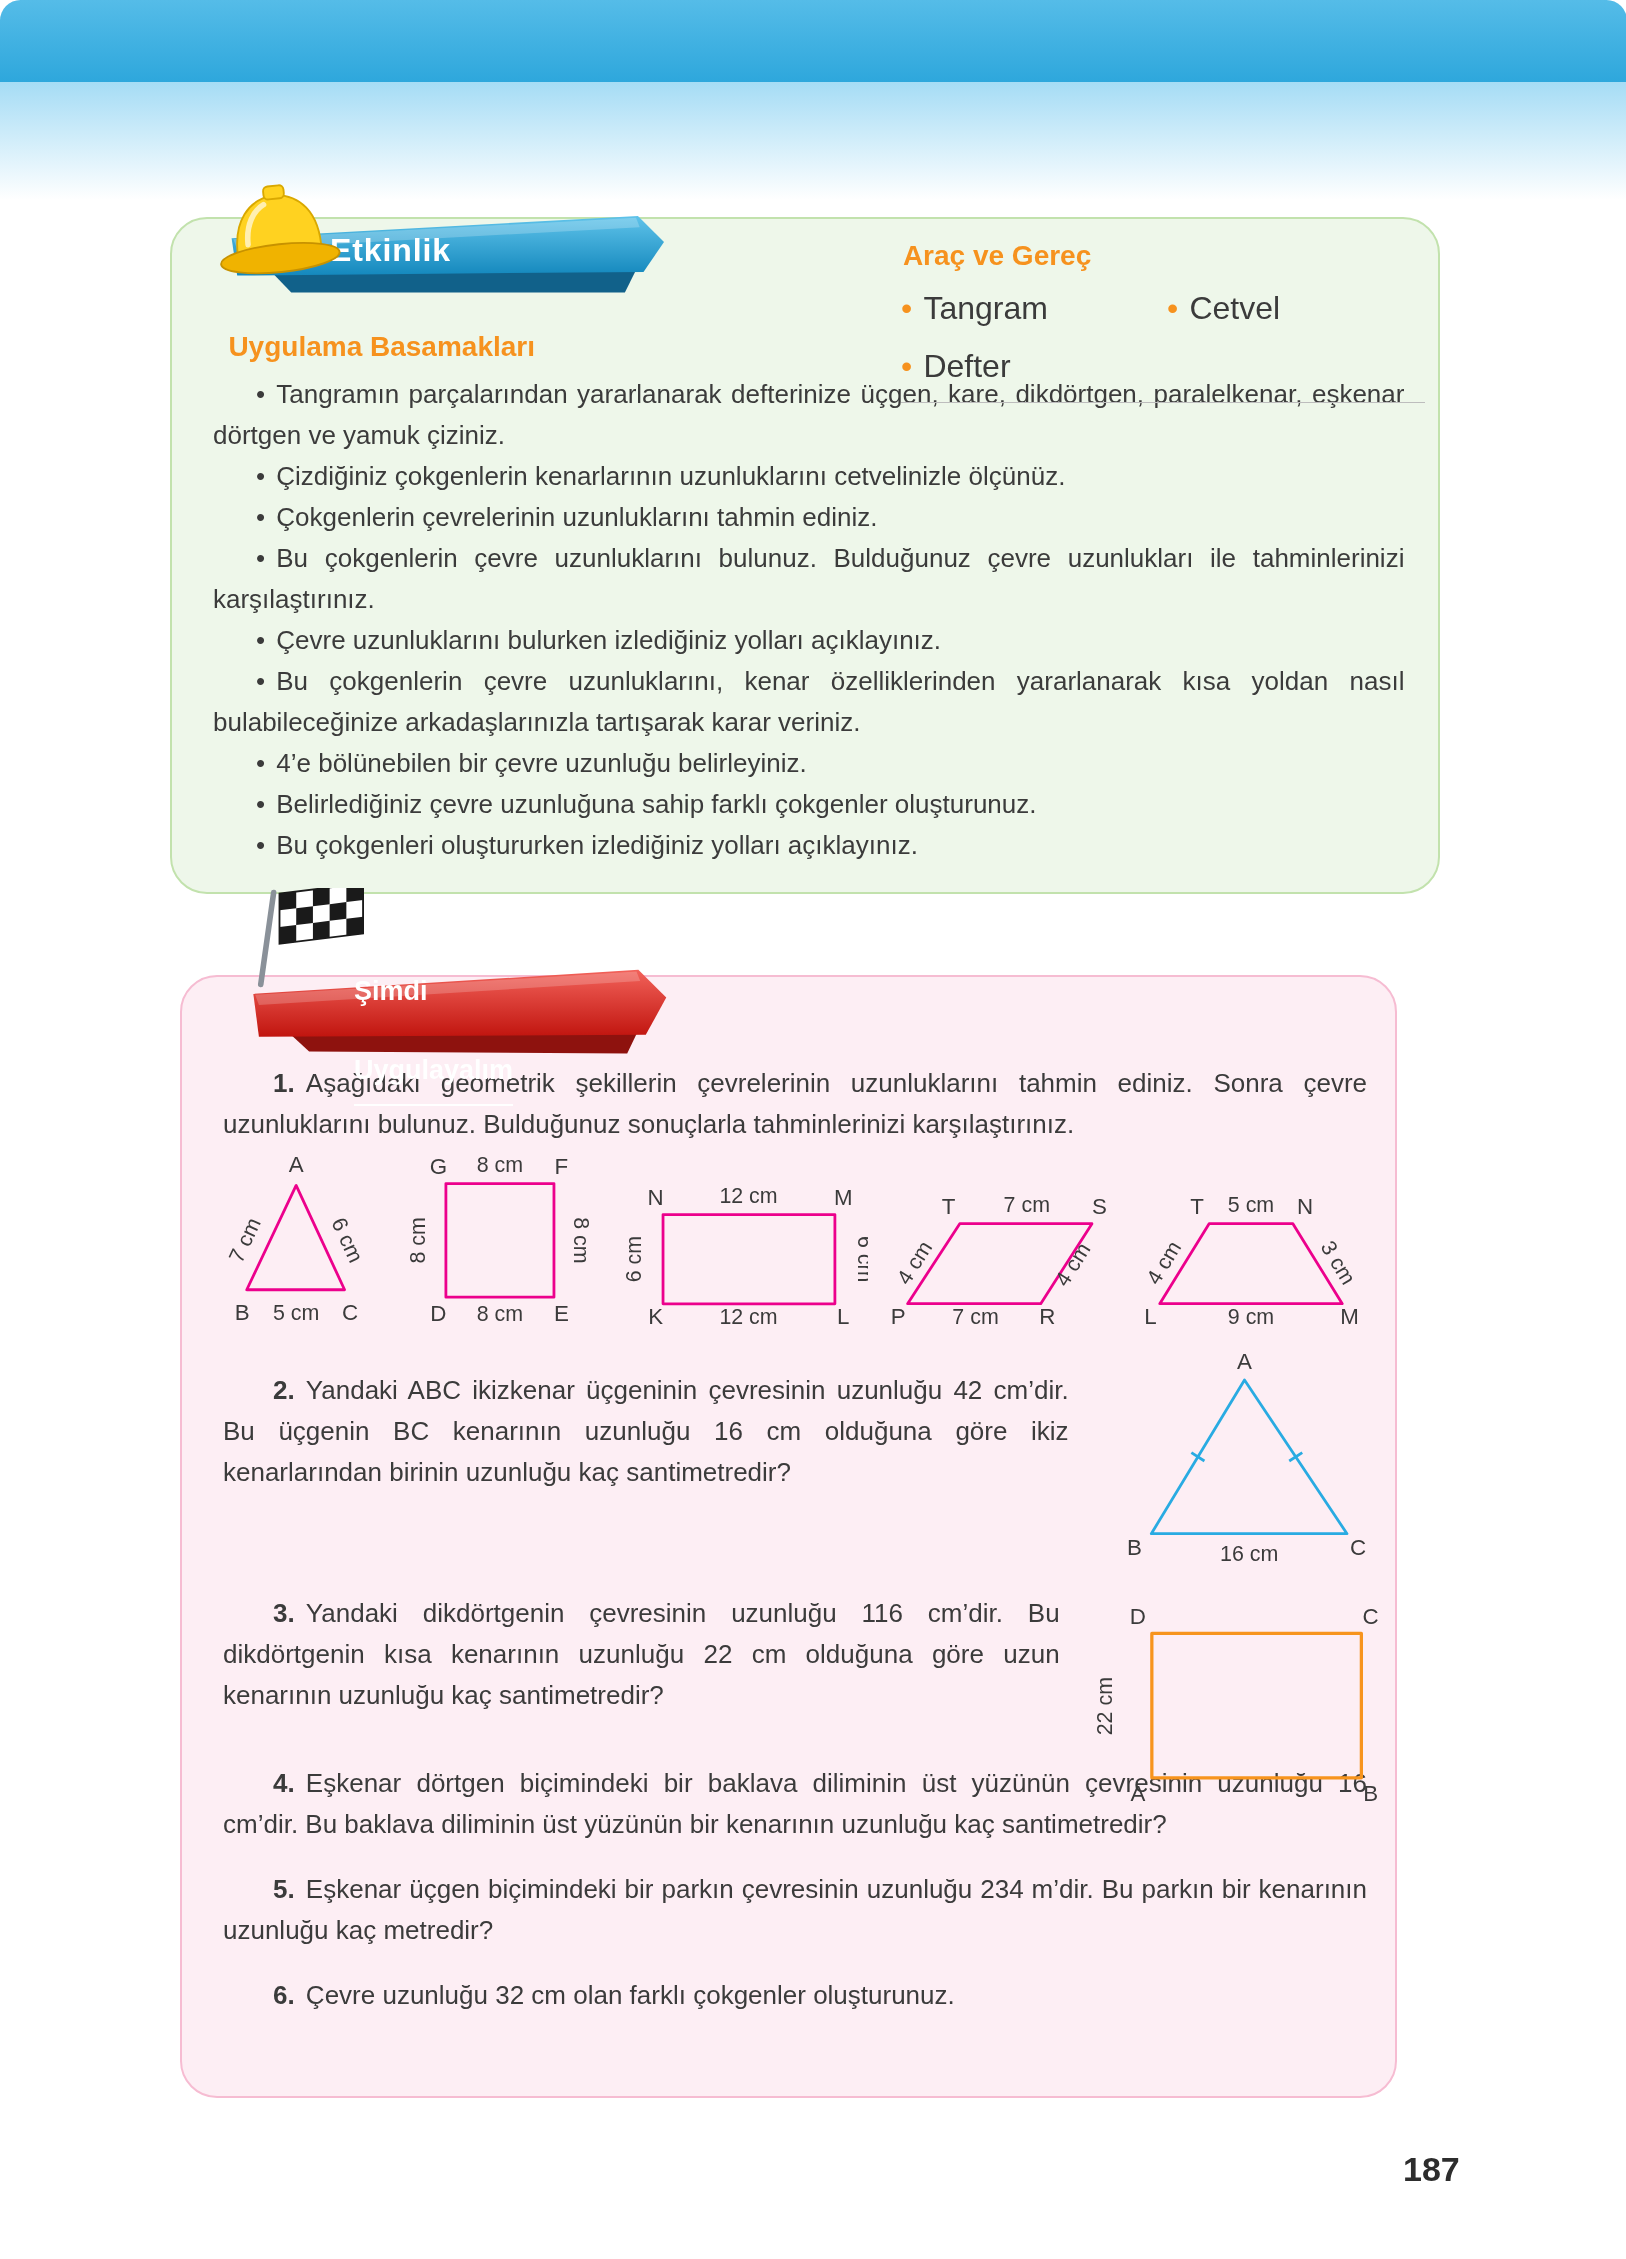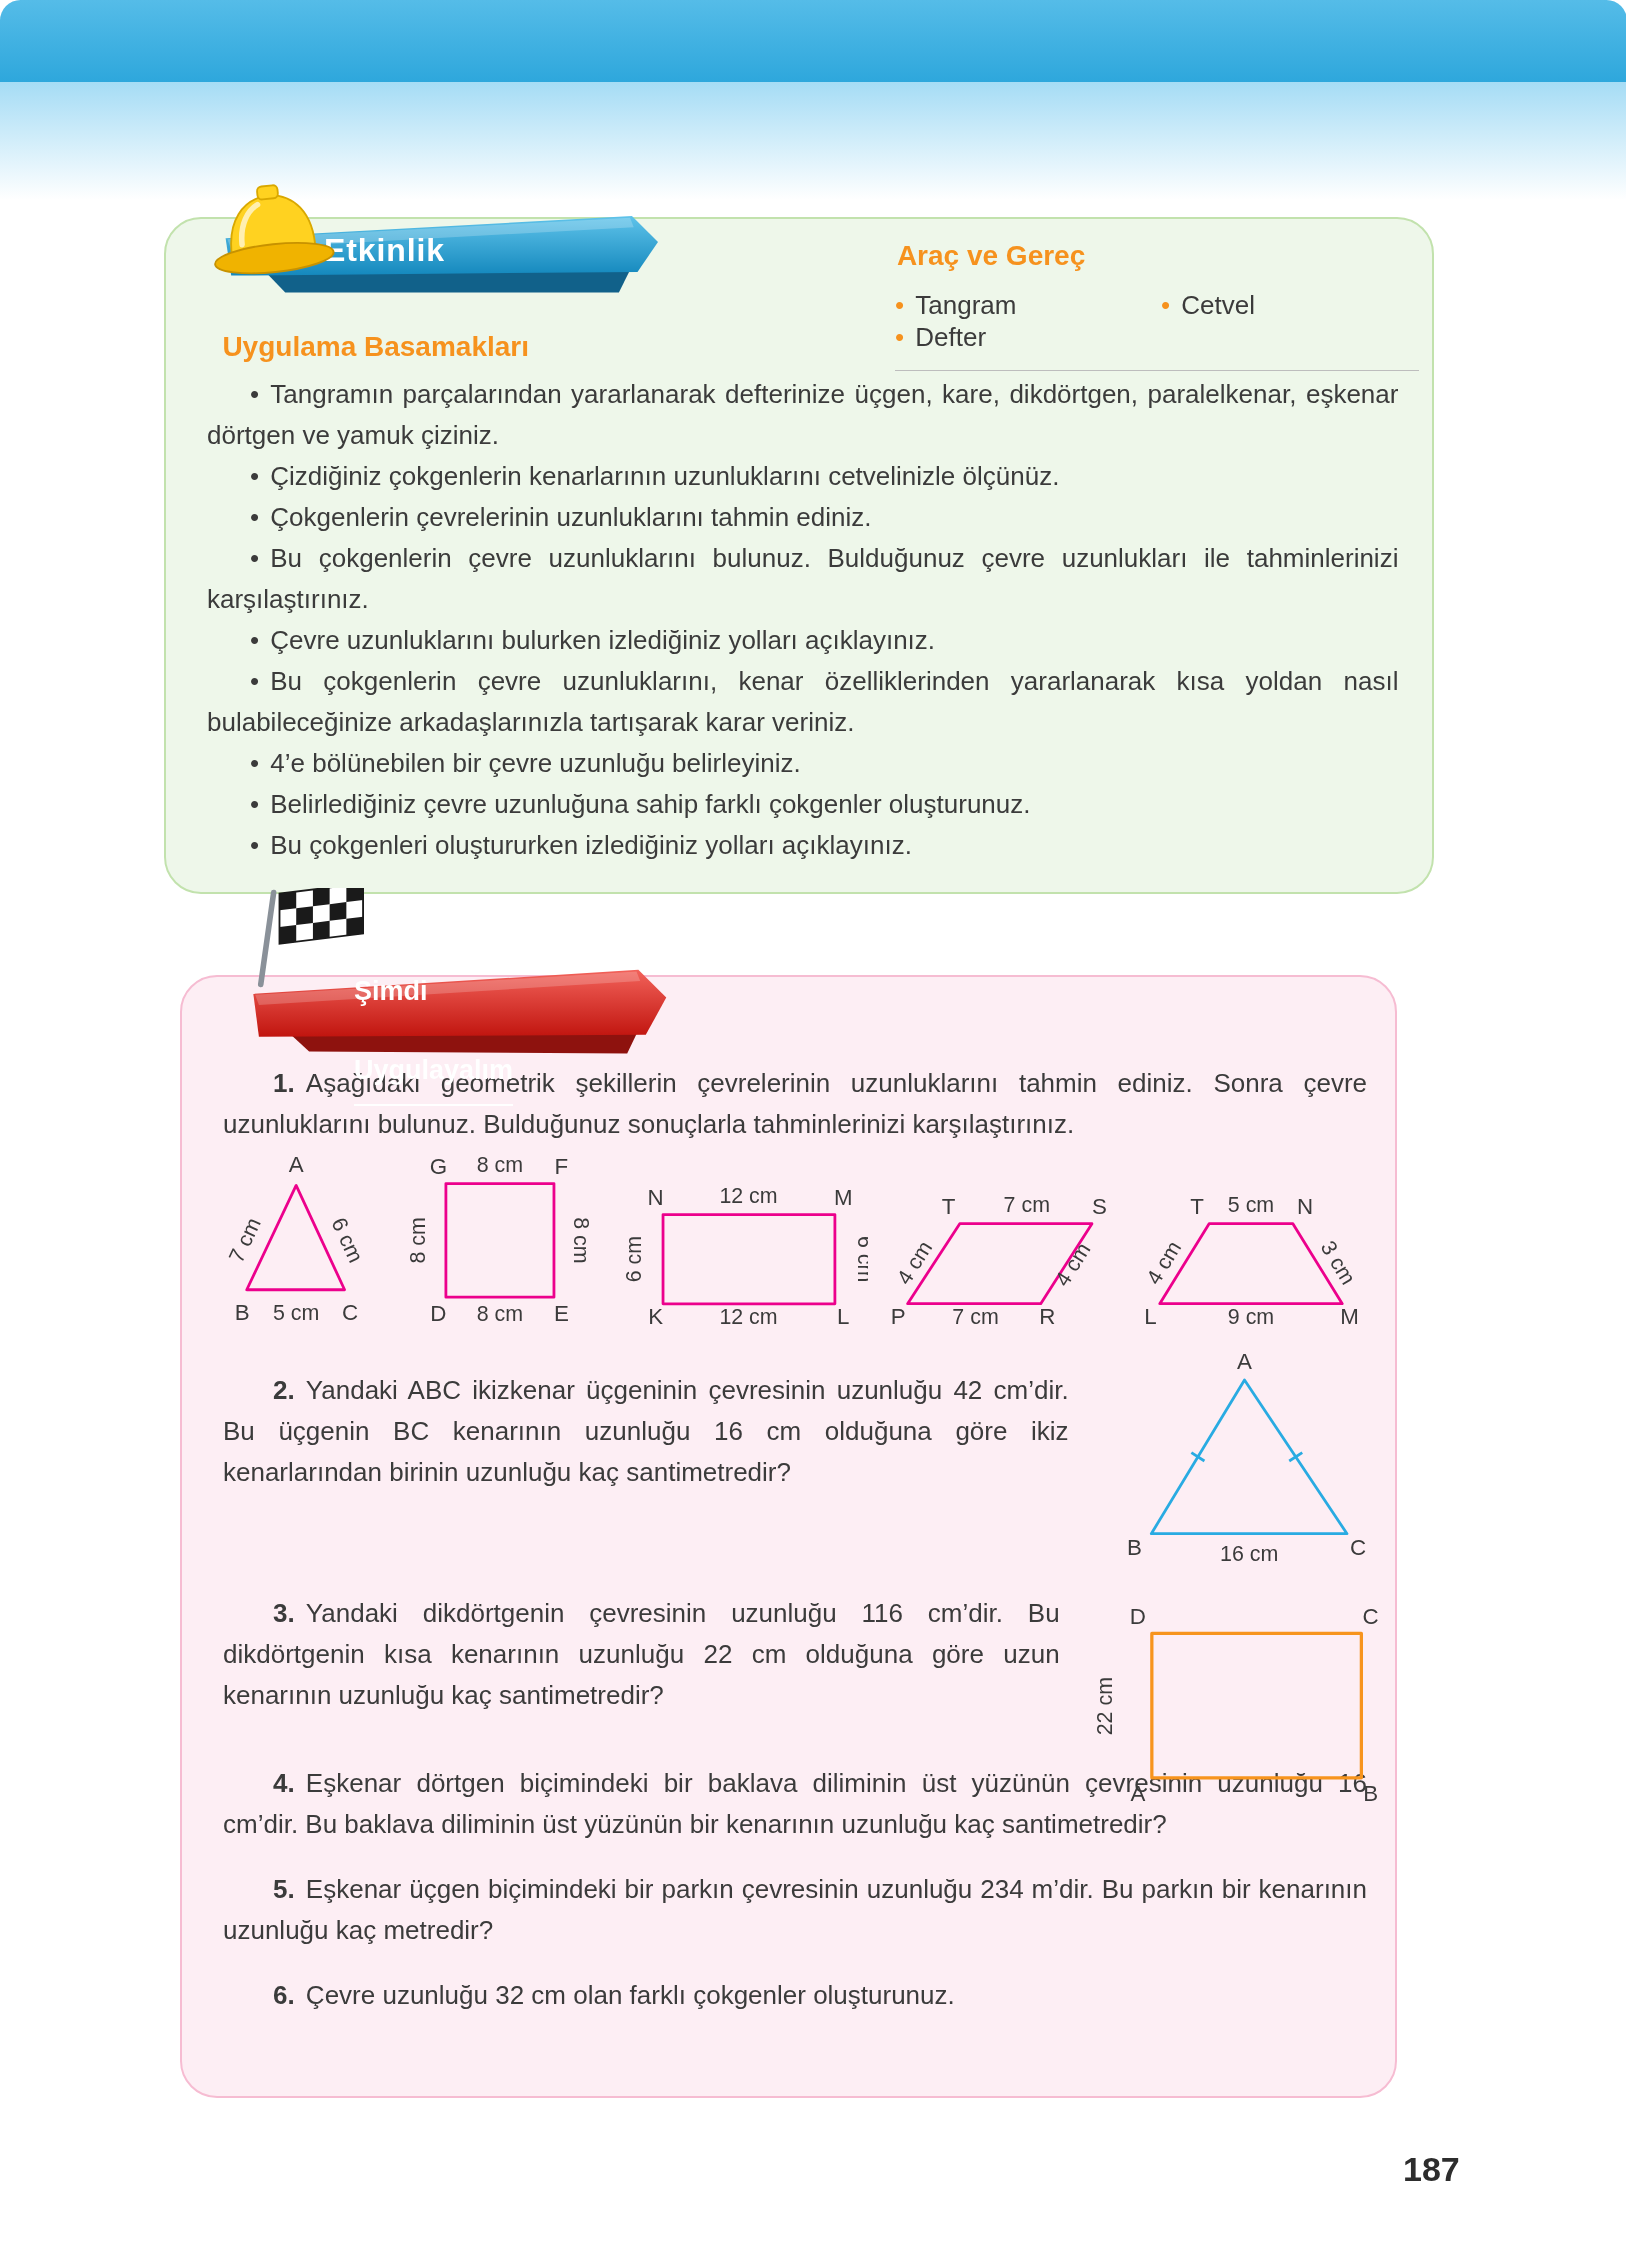--- a/index.html
+++ b/index.html
@@ -11,41 +11,41 @@
   }
   .page { position:relative; width:1627px; height:2260px; background:#fff; overflow:hidden; }
 
   
   .top-band { position:absolute; top:0; left:0; width:1627px; height:200px; }
   .band-strip { height:82px; background:linear-gradient(180deg,#55bce8,#2ea7dc); border-radius:20.5px 20.5px 0 0; }
   .band-fade  { height:118px; background:linear-gradient(180deg,#a5dcf5,#ffffff); }
 
   
   .green-box {
-    position:absolute; left:164px; top:217px; width:1270px;
+    position:absolute; left:170px; top:217px; width:1270px;
     background:#eef7ea; border:2.8px solid #c2e2ad; border-radius:37px;
     padding:15px 22.4px 26px 22.4px;
   }
   .pink-box {
     position:absolute; left:180px; top:975px; width:1217px; min-height:1123px;
     background:#fdeef4; border:2.8px solid #f6bcd2; border-radius:37px;
     padding:18.6px 22.4px 28px 22.4px;
   }
 
   
   .step, .q { font-size:26px; line-height:41px; text-align:justify; }
   .step { margin:0 11.2px 0 18.6px; text-indent:43px; }
   .bullet { margin-right:11.2px; }
   .q { margin:0 5.6px 0 18.6px; text-indent:50px; }
   .qno { font-weight:bold; margin-right:11.2px; }
 
   
   .arac { position:absolute; top:20.5px; right:13px; width:524px; }
   .arac-title { color:#f6921e; font-size:28px; font-weight:bold; margin:0 0 18.6px 1.9px; }
-  .arac-items { display:grid; grid-template-columns:266px 1fr; row-gap:1px; font-size:26px; }
+  .arac-items { display:grid; grid-template-columns:266px 1fr; row-gap:21px; font-size:32px; }
   .obullet { color:#f6921e; margin-right:11.2px; }
   .arac-divider { border-bottom:1.9px solid #bdbdbd; margin-top:17px; }
 
   .uyg-title { color:#f6921e; font-size:28px; font-weight:bold; margin:97px 0 11.2px 34px; }
 
   
   .banner-etkinlik { position:absolute; top:-7.5px; left:54px; width:438px; height:89px; z-index:3; }
   .etkinlik-label { position:absolute; left:104px; top:20.5px; color:#fff; font-size:32px; font-weight:bold; letter-spacing:0.9px; }
   .helmet-svg { position:absolute; left:-17px; top:-32px; }
 

